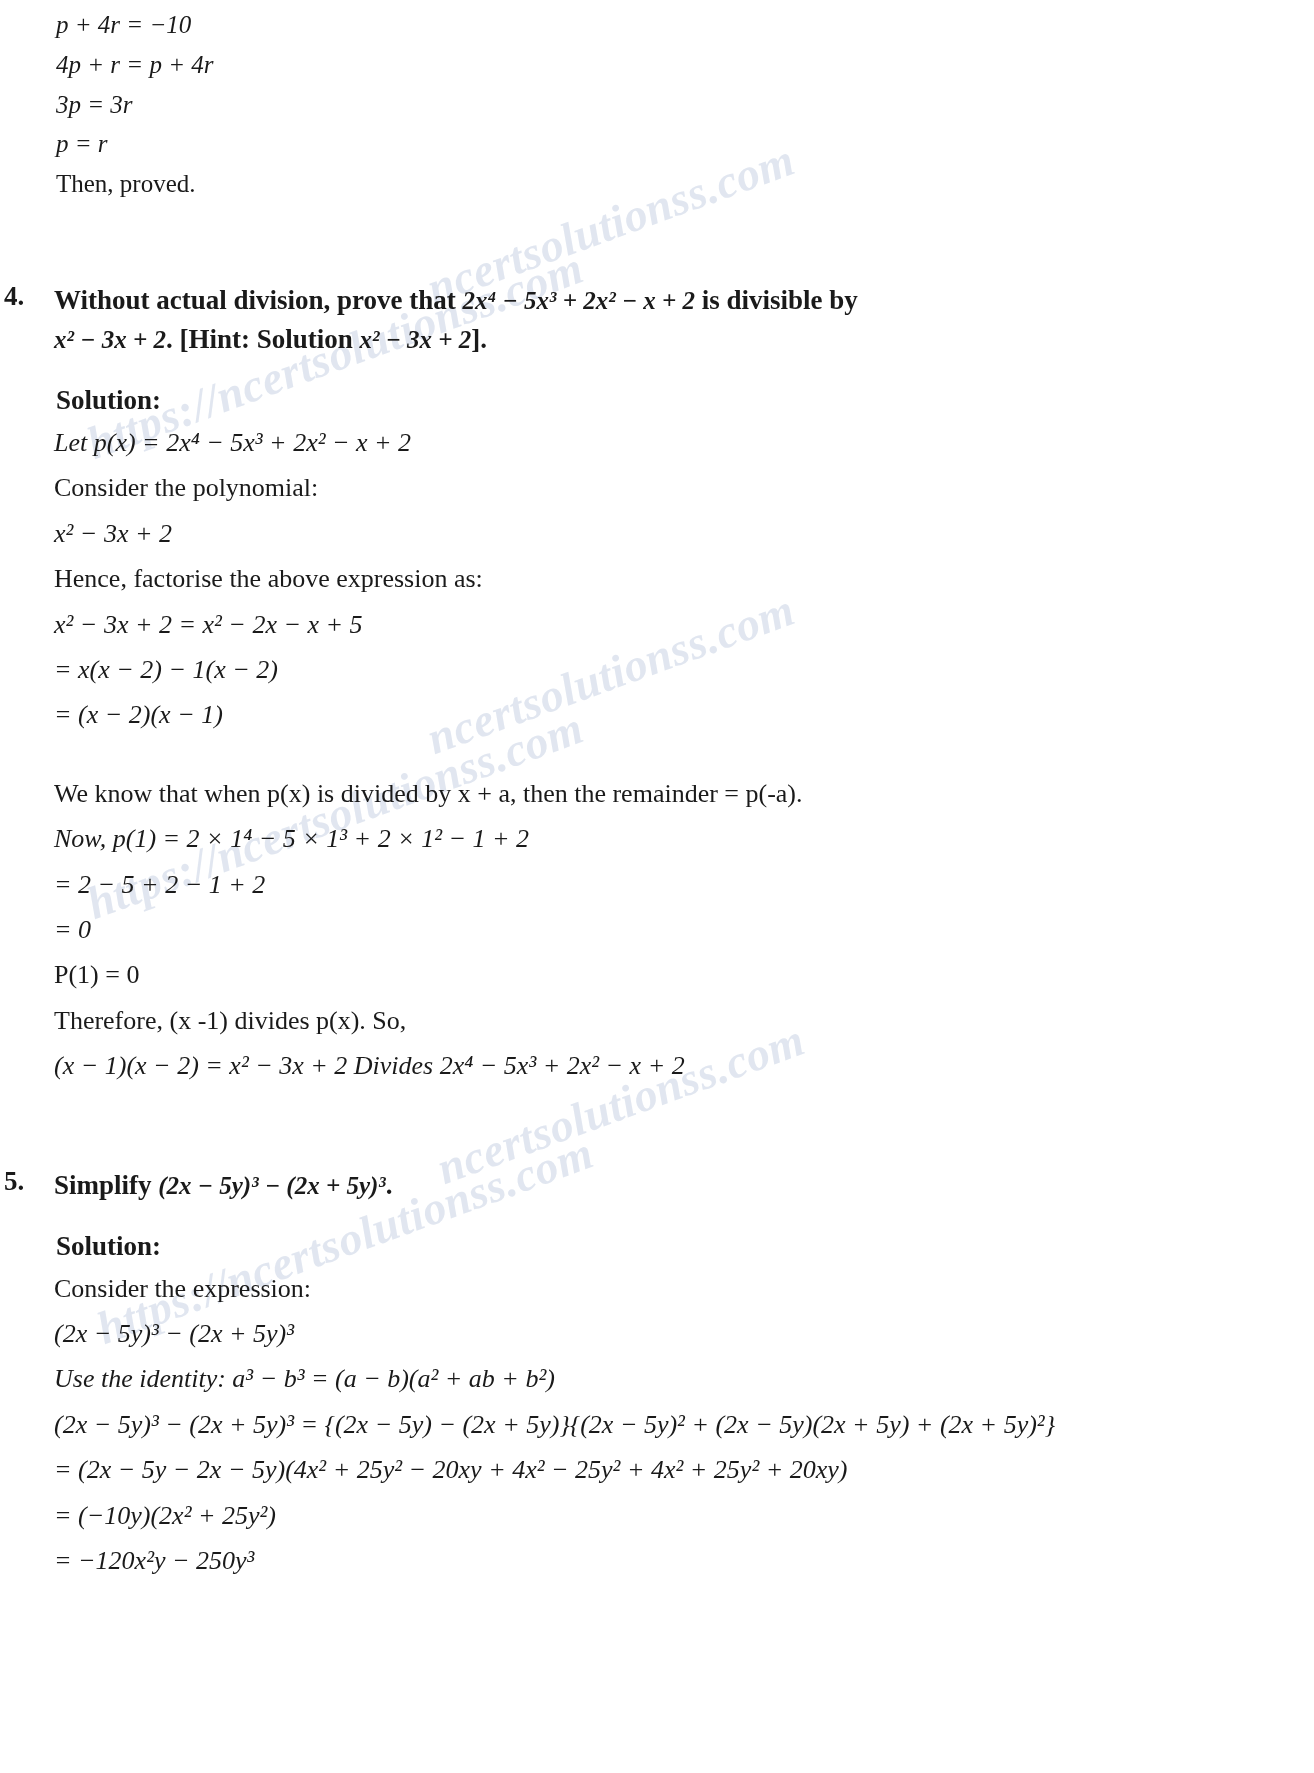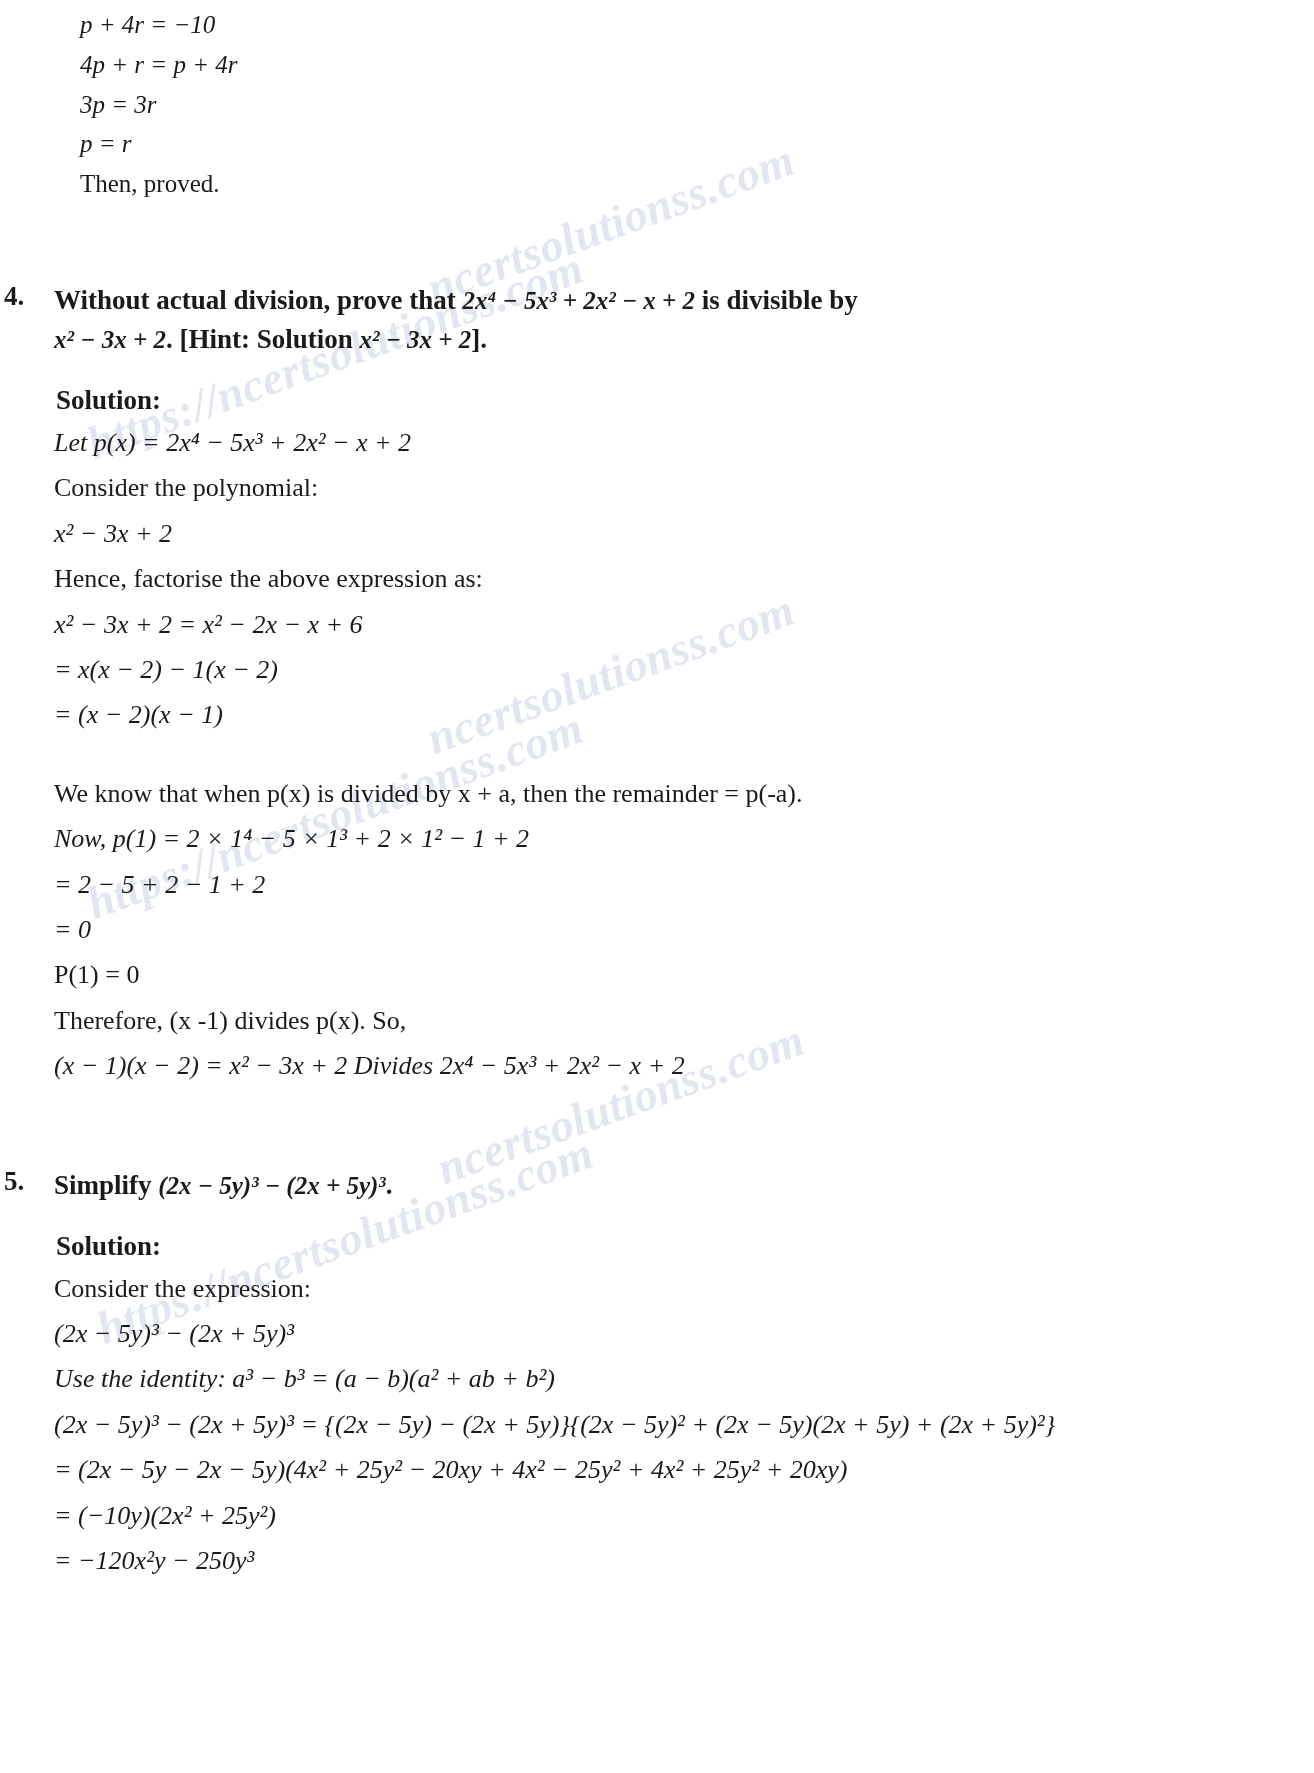--- a/index.html
+++ b/index.html
@@ -56,21 +56,21 @@
     margin: 0 0 6px 0;
     line-height: 1.35;
     font-size: 25px;
   }
   .math {
     font-family: "Liberation Serif", serif;
     font-style: italic;
     font-size: 25px;
   }
 
-  .indent-1 { margin-left: 40px; }
+  .indent-1 { margin-left: 16px; }
   .indent-2 { margin-left: 150px; }
   .indent-3 { margin-left: 175px; }
 
   .q-block {
     position: relative;
     margin-top: 34px;
   }
   .q-num {
     position: absolute;
     left: -36px;
@@ -131,21 +131,21 @@
         <span class="math">x² − 3x + 2</span><span>. [Hint: Solution</span>
         <span class="math">x² − 3x + 2</span><span>].</span>
       </div>
 
       <div class="sol-head">Solution:</div>
 
       <p class="body-txt math">Let  p(x) = 2x⁴ − 5x³ + 2x² − x + 2</p>
       <p class="body-txt">Consider the polynomial:</p>
       <p class="body-txt math">x² − 3x + 2</p>
       <p class="body-txt">Hence, factorise the above expression as:</p>
-      <p class="body-txt math">x² − 3x + 2 = x² − 2x − x + 6</p>
+      <p class="body-txt math">x² − 3x + 2 = x² − 2x − x + 5</p>
       <p class="body-txt math indent-2">= x(x − 2) − 1(x − 2)</p>
       <p class="body-txt math indent-2">= (x − 2)(x − 1)</p>
       <div class="sp-26"></div>
       <p class="body-txt">We know that when p(x) is divided by x + a, then the remainder = p(-a).</p>
       <p class="body-txt math">Now, p(1) = 2 × 1⁴ − 5 × 1³ + 2 × 1² − 1 + 2</p>
       <p class="body-txt math indent-2">= 2 − 5 + 2 − 1 + 2</p>
       <p class="body-txt math indent-3">= 0</p>
       <p class="body-txt">P(1) = 0</p>
       <p class="body-txt">Therefore, (x -1) divides p(x). So,</p>
       <p class="body-txt math">(x − 1)(x − 2) = x² − 3x + 2 Divides 2x⁴ − 5x³ + 2x² − x + 2</p>

